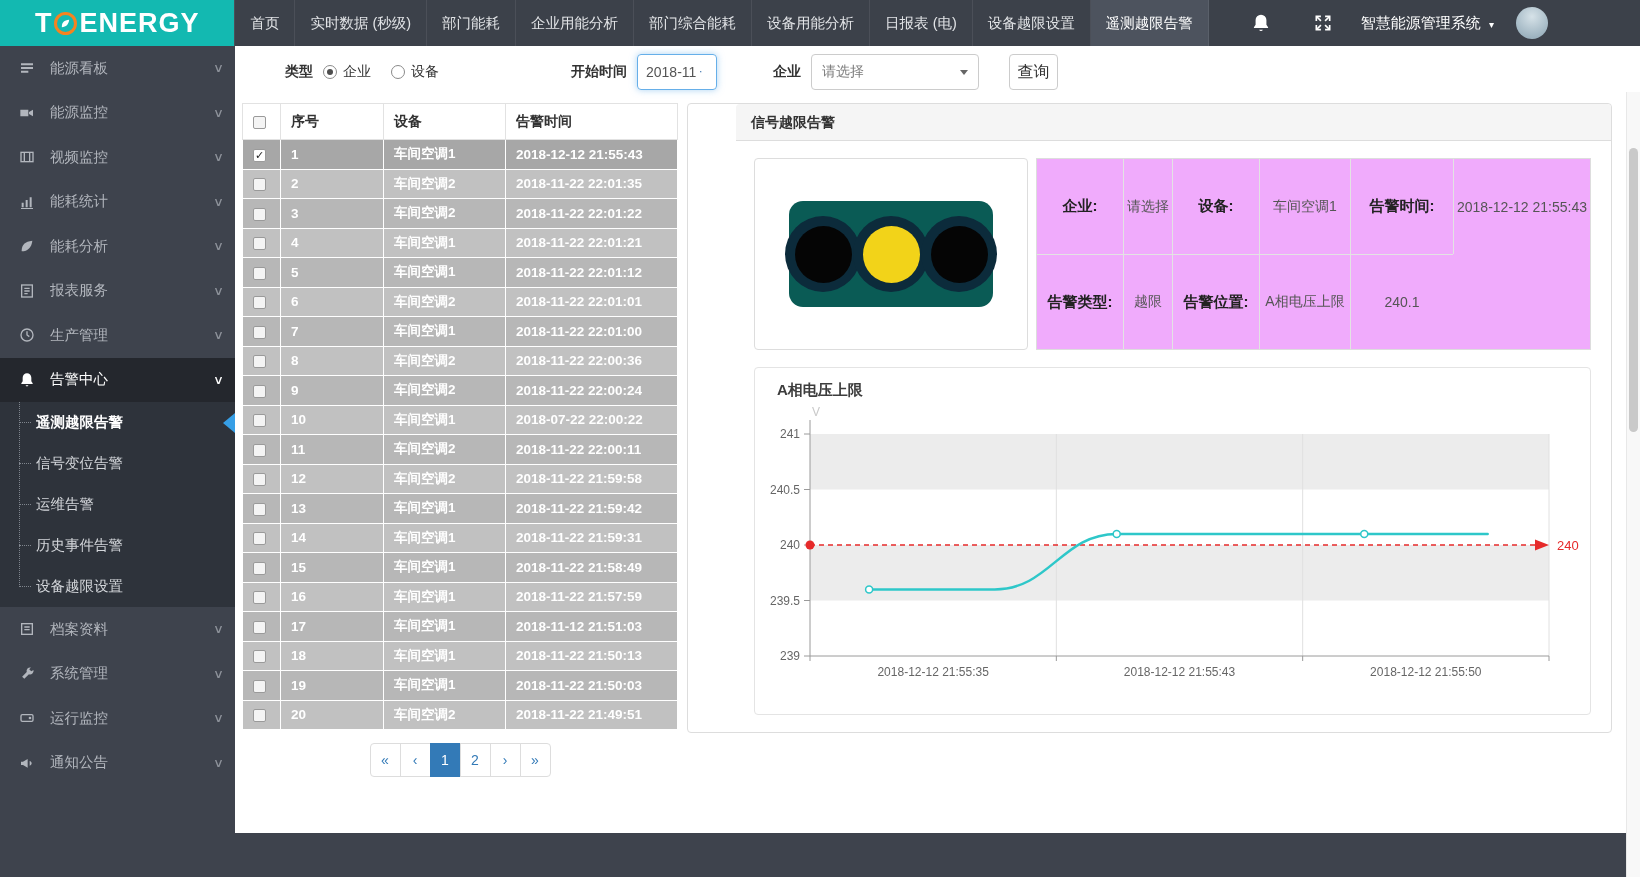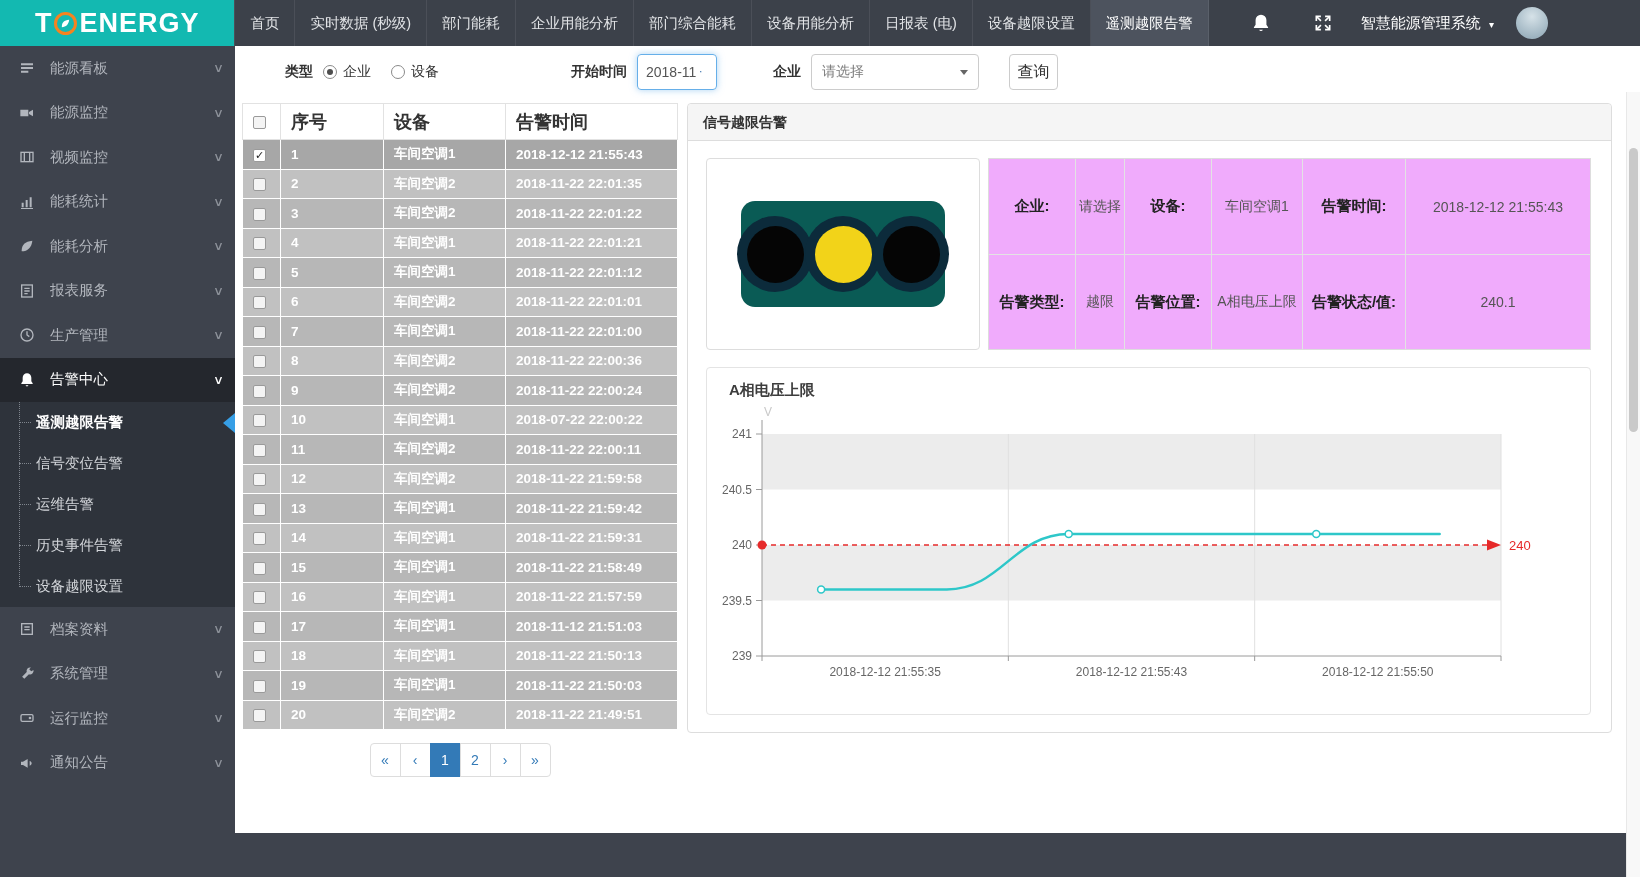--- a/index.html
+++ b/index.html
@@ -52,37 +52,37 @@
   .cal-icon { width:14px; height:14px; }
   #ent-label { margin-left:56px; }
   .select { width:168px; height:36px; border:1px solid #ccc; border-radius:4px; background:#fff; display:flex; align-items:center; padding-left:10px; position:relative; cursor:pointer; color:#7d7d7d; }
   .select .sel-caret { position:absolute; right:10px; top:15px; width:0; height:0; border-left:4.5px solid transparent; border-right:4.5px solid transparent; border-top:5.5px solid #666; }
   .btn-search { margin-left:30px; width:49px; height:36px; border:1px solid #ccc; border-radius:4px; background:#fff; color:#333; font-size:16px; cursor:pointer; font-family:inherit; }
   
   .content { position:absolute; left:7px; top:57px; right:20px; display:flex; align-items:flex-start; }
   
   .table-panel { width:436px; flex:none; }
   table.alarm { width:436px; border-collapse:collapse; border:1px solid #c3c3c3; }
-  table.alarm th { background:#fff; color:#333; font-size:18px; font-weight:bold; text-align:left; height:36px; padding-left:10px; border:1px solid #e2e2e2; }
+  table.alarm th { background:#fff; color:#333; font-size:14px; font-weight:bold; text-align:left; height:36px; padding-left:10px; border:1px solid #e2e2e2; }
   table.alarm td { height:29.5px; padding-left:10px; color:#fff; font-weight:bold; font-size:13.5px; border:1px solid #fff; white-space:nowrap; }
   table.alarm tbody tr { background:#b7b7b7; }
   table.alarm tbody tr:nth-child(even) { background:#c1c1c1; }
   table.alarm tbody tr.selected { background:#a7a7a7; }
   .col-cb { width:38px; } .col-no { width:103px; } .col-dev { width:122px; }
   .cb { display:inline-block; width:13px; height:13px; background:#f4f4f4; border:1px solid #9a9a9a; border-radius:2px; vertical-align:middle; cursor:pointer; position:relative; }
   .cb.checked { background:#fff; }
   .cb.checked::after { content:'✓'; position:absolute; left:1px; top:-1px; font-size:11px; color:#222; font-weight:bold; }
   
   .pager { margin-top:13px; display:flex; justify-content:center; }
   .page-btn { min-width:31px; height:34px; line-height:32px; text-align:center; border:1px solid #ddd; background:#fff; color:#337ab7; font-size:14px; cursor:pointer; margin-left:-1px; padding:0 4px; }
   .page-btn:first-child { border-radius:4px 0 0 4px; margin-left:0; }
   .page-btn:last-child { border-radius:0 4px 4px 0; }
   .page-btn.active { background:#337ab7; border-color:#337ab7; color:#fff; }
   
-  .detail-panel { flex:1; margin-left:9px; margin-right:8px; border:1px solid #ddd; border-radius:4px; background:#fff; }
+  .detail-panel { flex:1; margin-left:9px; margin-right:8px; border:1px solid #ddd; border-radius:4px; background:#fff;padding-left:48px; }
   .panel-header { height:37px; background:#f5f5f5; border-bottom:1px solid #ddd; border-radius:4px 4px 0 0; line-height:37px; padding-left:15px; color:#333; font-weight:600; font-size:14px; }
   .panel-body { padding:17px 20px 17px 18px; }
   .detail-top { display:flex; }
   .tl-card { width:274px; height:192px; flex:none; border:1px solid #ddd; border-radius:4px; display:flex; align-items:center; justify-content:center; }
   .tl { width:204px; height:106px; background:#0a5b55; border-radius:14px; display:flex; align-items:center; justify-content:center; }
   .bulb { width:76px; height:76px; border-radius:50%; background:#0c2b3b; display:flex; align-items:center; justify-content:center; margin:0 -4px; }
   .bulb-inner { width:57px; height:57px; border-radius:50%; background:#050505; }
   .bulb-inner.on { background:#f2d319; }
   .detail-grid { flex:1; margin-left:8px; height:192px; border:1px solid #ddd; display:grid; grid-template-columns:86px 49px 87px 91px 103px 1fr; grid-auto-rows:95px; background:#f0abfc; }
   .dcell { display:flex; align-items:center; justify-content:center; border-left:1px solid #e3e3e3; border-top:1px solid #e3e3e3; padding:2px; text-align:center; }
@@ -471,21 +471,20 @@
               <div class="dcell dlabel no-bl no-bt">企业:</div>
               <div class="dcell dvalue no-bt">请选择</div>
               <div class="dcell dlabel no-bt">设备:</div>
               <div class="dcell dvalue no-bt">车间空调1</div>
               <div class="dcell dlabel no-bt">告警时间:</div>
               <div class="dcell dvalue no-bt">2018-12-12 21:55:43</div>
               <div class="dcell dlabel no-bl">告警类型:</div>
               <div class="dcell dvalue">越限</div>
               <div class="dcell dlabel">告警位置:</div>
               <div class="dcell dvalue">A相电压上限</div>
-              <div class="dcell dlabel">告警状态/值:</div>
               <div class="dcell dvalue">240.1</div>
             </div>
         </div>
         <div class="chart-card">
           <div class="chart-title">A相电压上限</div>
           <div class="chart-svg-wrap" id="chart-wrap"><svg width="883" height="300" viewBox="0 0 883 300">
                 <rect x="55" y="141" width="739" height="55.5" fill="#ececec"></rect>
                 <rect x="55" y="30" width="739" height="55.5" fill="#ececec"></rect>
                 <line x1="301.3333333333333" y1="30" x2="301.3333333333333" y2="252" stroke="#e0e0e0" stroke-width="1"></line>
                 <line x1="547.6666666666666" y1="30" x2="547.6666666666666" y2="252" stroke="#e0e0e0" stroke-width="1"></line>

